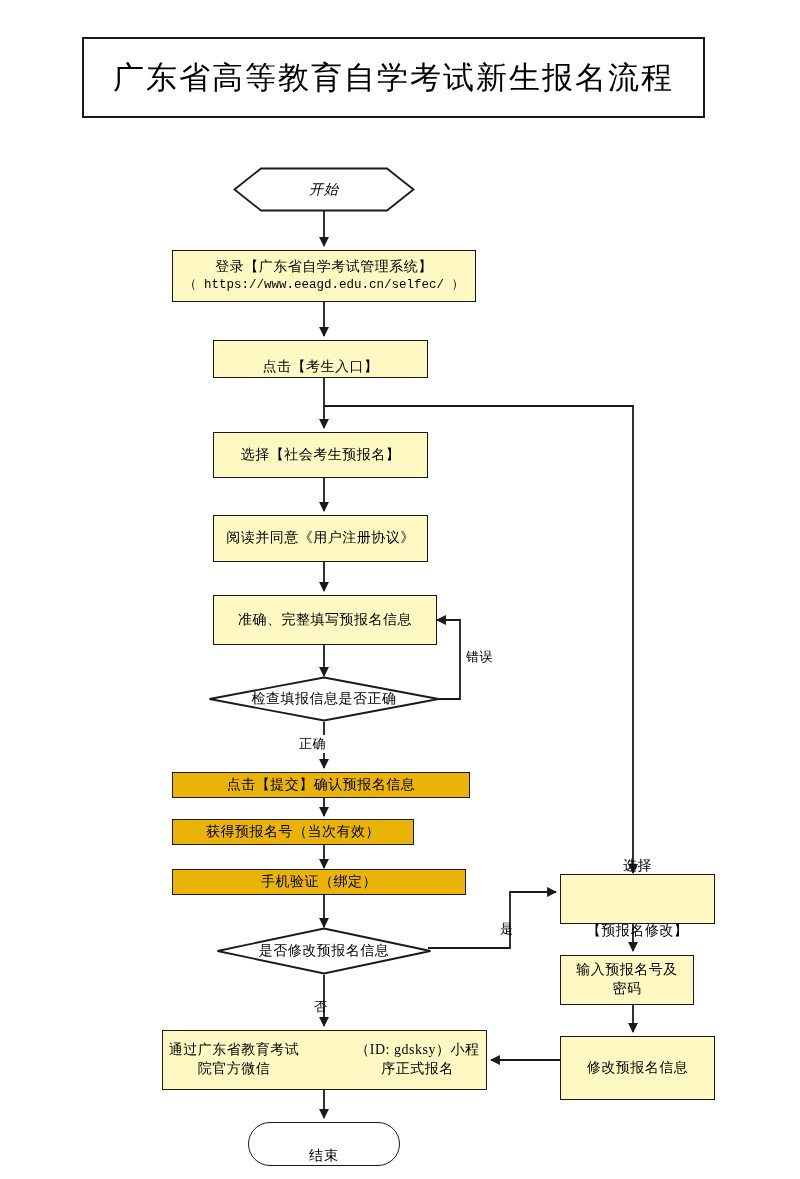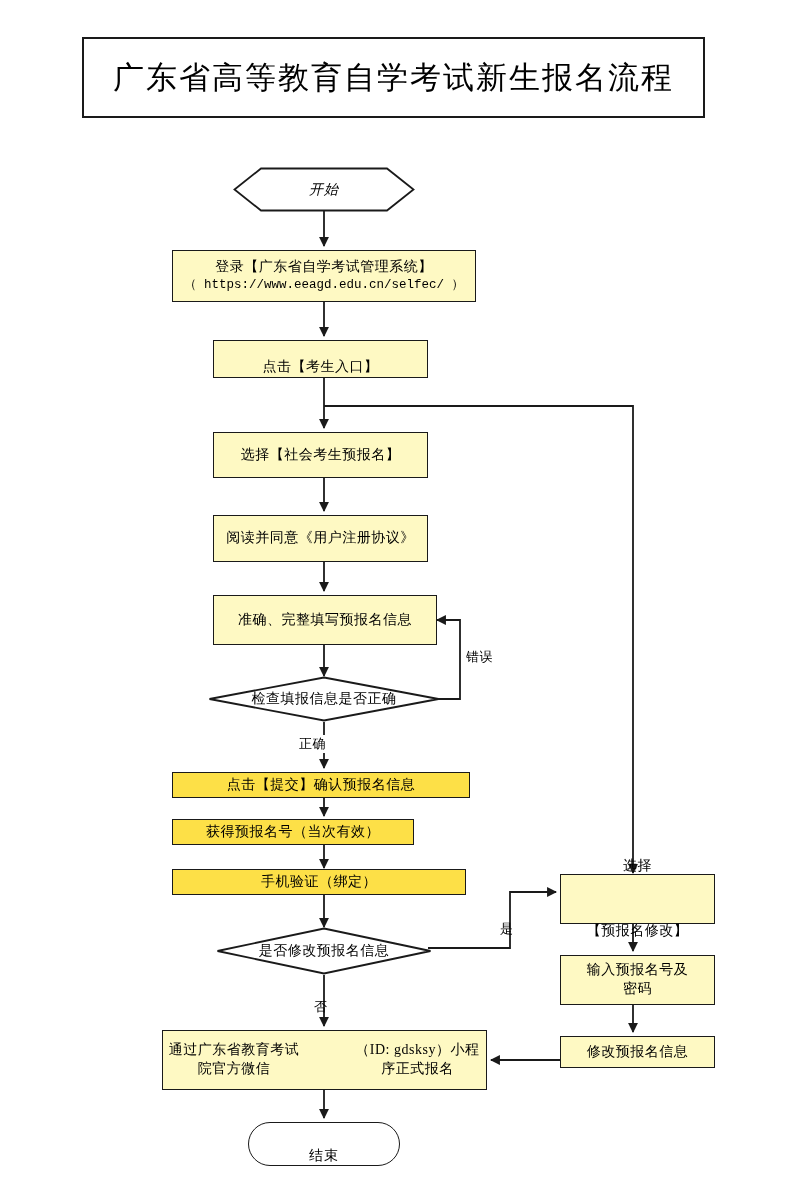--- a/index.html
+++ b/index.html
@@ -51,21 +51,21 @@
     font-size: 14px;
     line-height: 1.35;
     letter-spacing: 0.5px;
   }
   .proc {
     border: 1.6px solid #1a1a1a;
     background: #fef9c3;
   }
   .proc-thin {
     border: 1.2px solid #1a1a1a;
-    background: #fde047;
+    background: #eab308;
   }
   .mono-line {
     font-family: "Liberation Mono", "DejaVu Sans Mono", monospace;
     font-size: 12.5px;
     letter-spacing: 0px;
   }
 
   
   .hex {
     position: absolute;
@@ -253,26 +253,26 @@
       <polygon points="108,1.5 214.5,24 108,46.5 1.5,24" fill="#ffffff" stroke="#1a1a1a" stroke-width="1.8"></polygon>
     </svg>
     <span class="dia-label">是否修改预报名信息</span>
   </div>
 
   <div class="node proc" style="left:560px; top:874px; width:155px; height:50px; flex-direction:column;gap:46px;">
     <div>选择</div>
     <div>【预报名修改】</div>
   </div>
 
-  <div class="node proc" style="left:560px; top:955px; width:155px; height:50px; flex-direction:column;">
+  <div class="node proc" style="left:560px; top:955px; width:134px; height:50px; flex-direction:column;">
     <div>输入预报名号及</div>
     <div>密码</div>
   </div>
 
-  <div class="node proc" style="left:560px; top:1036px; width:155px; height:32px;">
+  <div class="node proc" style="left:560px; top:1036px; width:155px; height:64px;">
     <span>修改预报名信息</span>
   </div>
 
   <div class="node proc" style="left:162px; top:1030px; width:325px; height:60px; flex-direction:row;gap:44px;">
     <div>通过广东省教育考试院官方微信</div>
     <div>（ID: gdsksy）小程序正式报名</div>
   </div>
 
   <div class="stadium" style="left:248px; top:1122px; width:152px; height:44px;">
     <span>结束</span>

